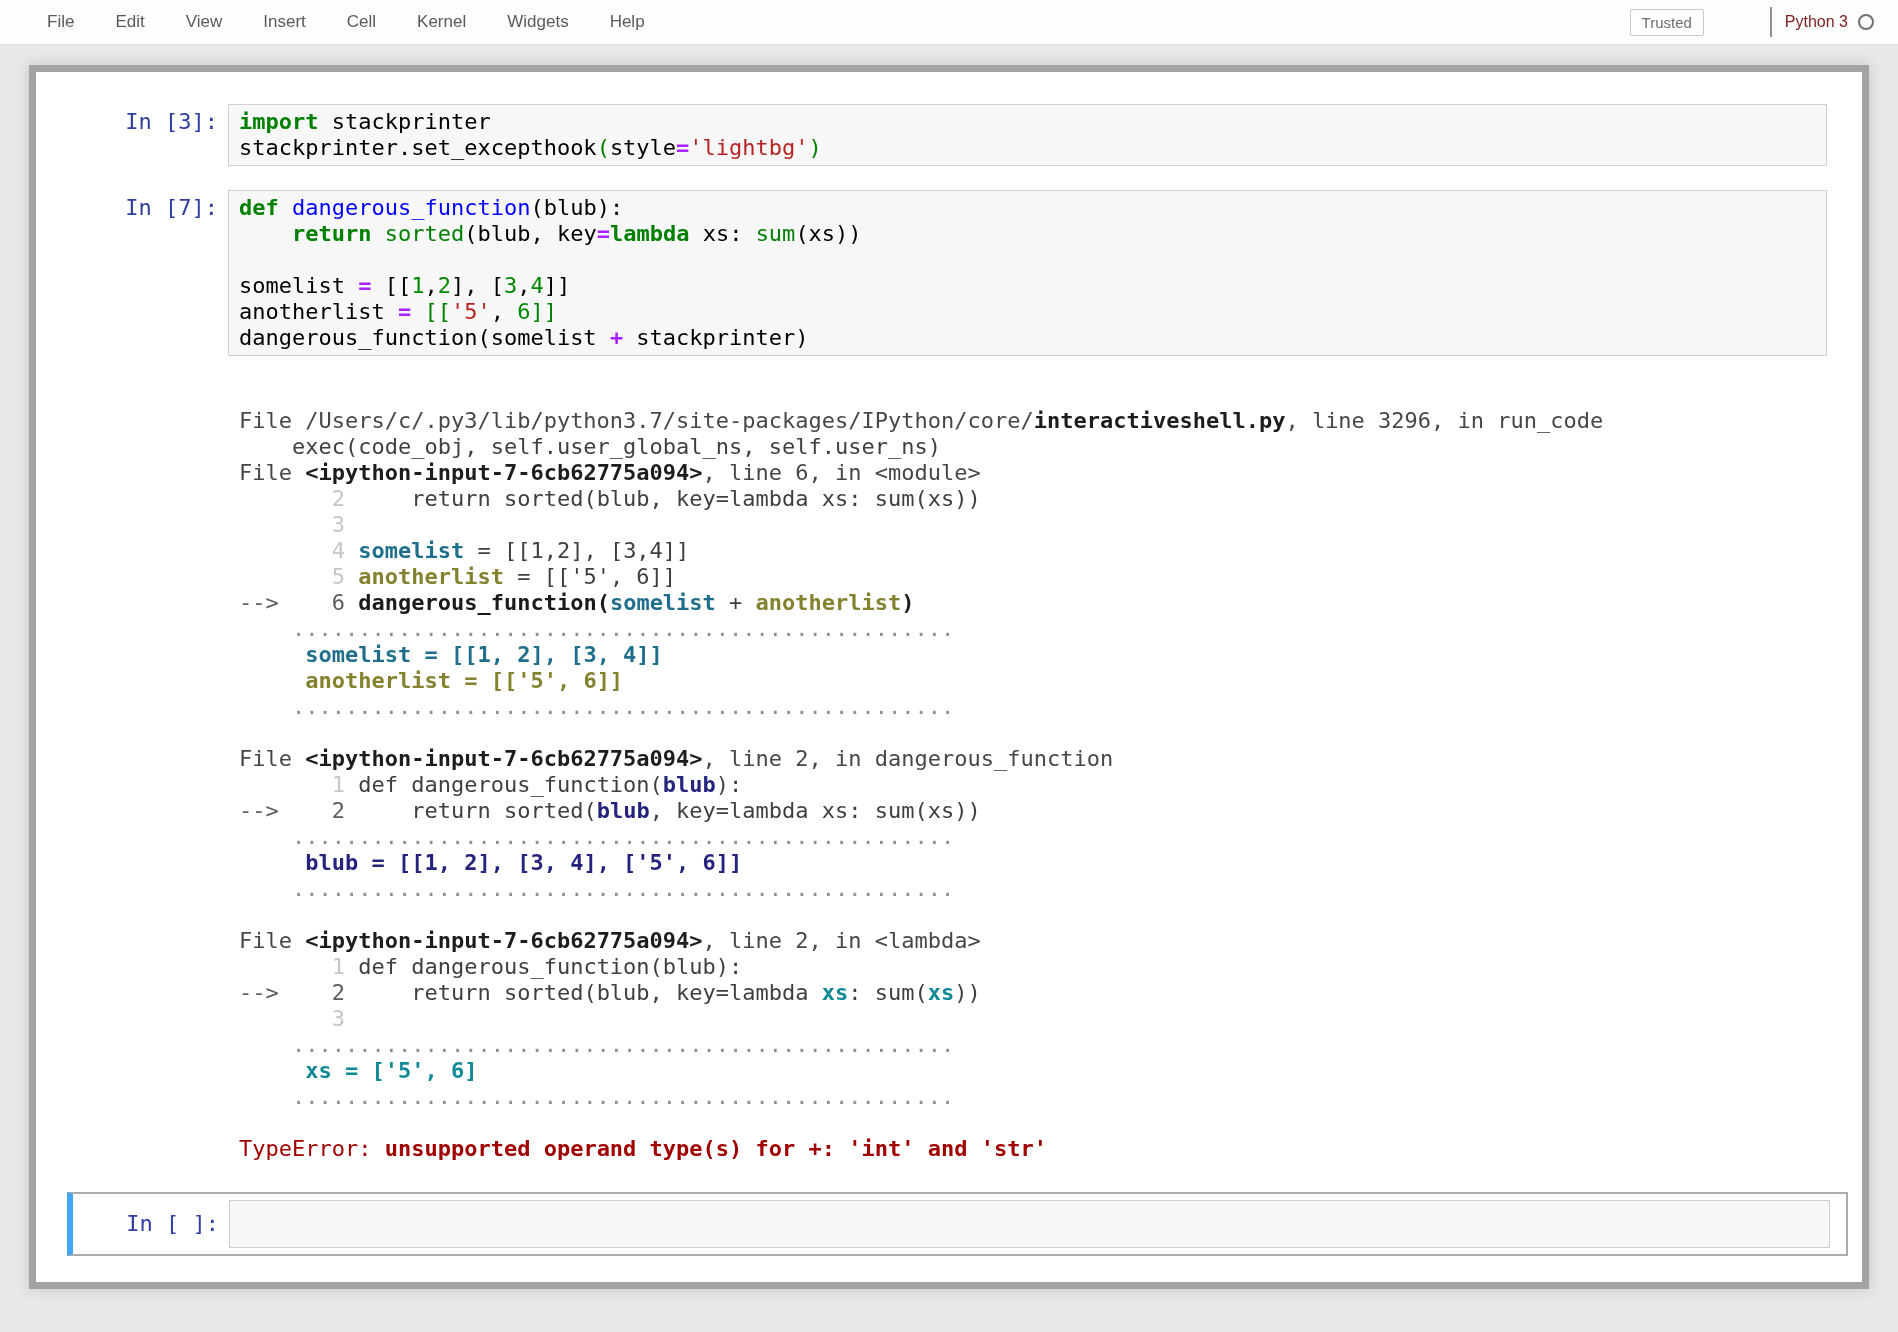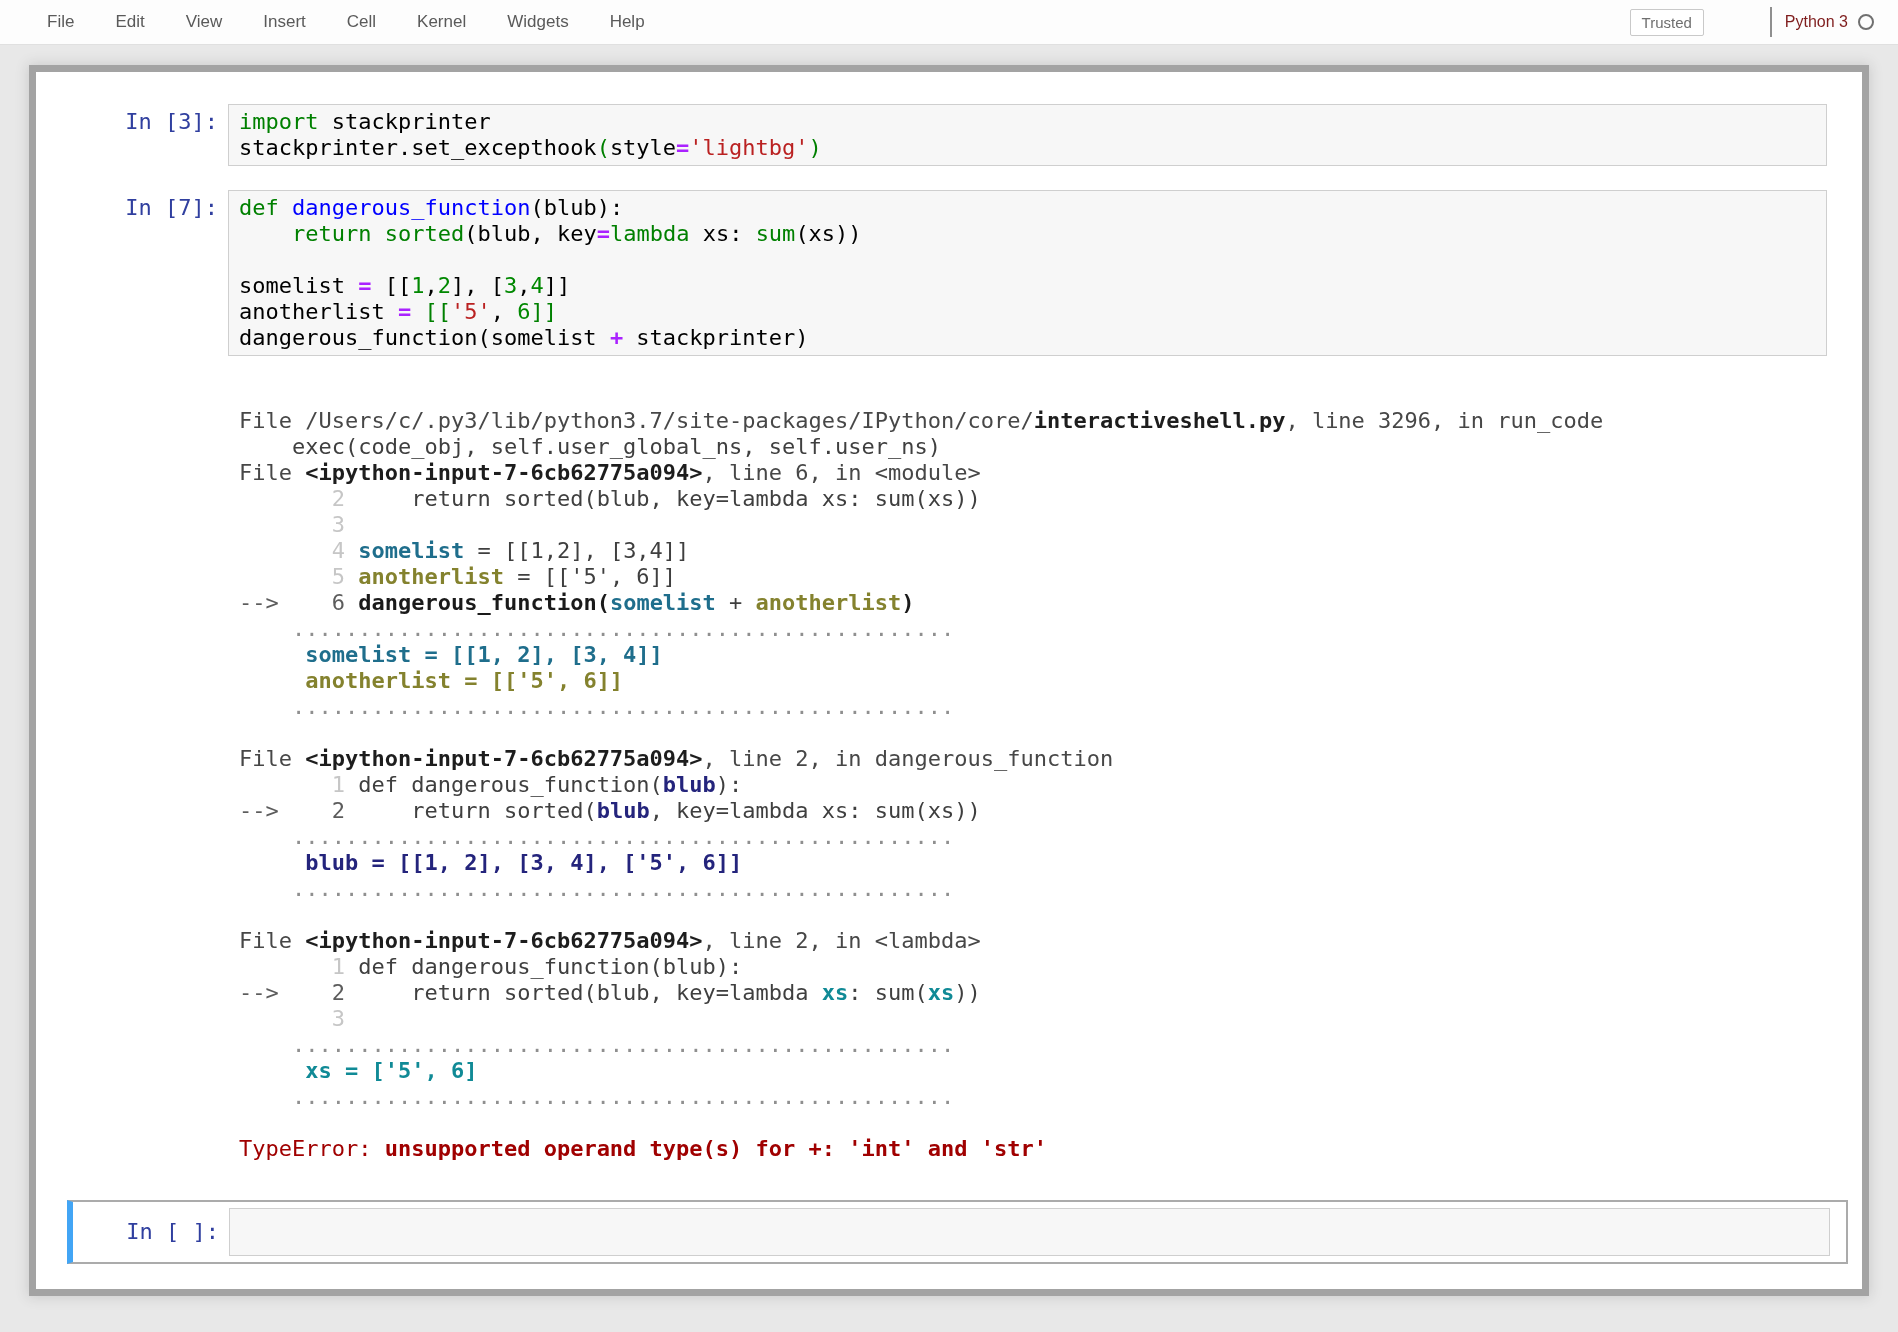--- a/index.html
+++ b/index.html
@@ -54,21 +54,21 @@
     flex: 1; background: #f7f7f7; border: 1px solid #cfcfcf;
     padding: 4px 8px 4px 10px;
   }
   pre {
     margin: 0;
     font-family: "DejaVu Sans Mono", monospace;
     font-size: 22px; line-height: 26px;
     white-space: pre;
   }
   
-  .tk-kw  { color:#008000; font-weight:normal;text-align:right; }
+  .tk-kw  { color:#008000; font-weight:bold;text-align:right; }
   .tk-bi  { color:#008000; }
   .tk-def { color:#0000ff; }
   .tk-num { color:#008800; }
   .tk-str { color:#ba2121;text-align:center; }
   .tk-op  { color:#aa22ff; font-weight:bold; }
   .tk-txt { color:#000000; }
   .tk-grn { color:#008000; }
   
   .outrow { margin-top: 52px; }
   .output-area { flex: 1; padding-left: 11px; }
@@ -80,21 +80,21 @@
   .o-ar   { color:#5c5c5c; }
   .o-dots { color:#8f8f8f; }
   .o-v1   { color:#1f6e8c; font-weight:bold; }
   .o-v2   { color:#84822e; font-weight:bold; }
   .o-v3   { color:#24247c; font-weight:bold; }
   .o-v4   { color:#108a96; font-weight:bold; }
   .o-et   { color:#a00000; }
   .o-em   { color:#a00000; font-weight:bold; }
   
   .selcell {
-    margin: 38px 14px 0 31px;
+    margin: 30px 14px 0 31px;
     border: 2px solid #ababab;
     border-left: 6px solid #42a5f5;
     padding: 6px 16px 6px 0;
     display: flex; align-items: center;
     background: #fff;
   }
   .selcell .prompt-col { width: 156px; padding-top: 0; }
   .empty-input {
     flex: 1; height: 48px;
     background: #f7f7f7; border: 1px solid #cfcfcf;

